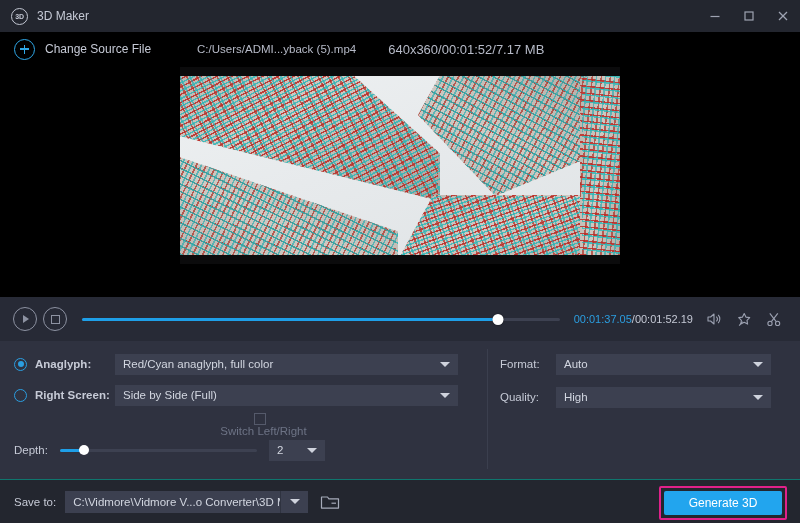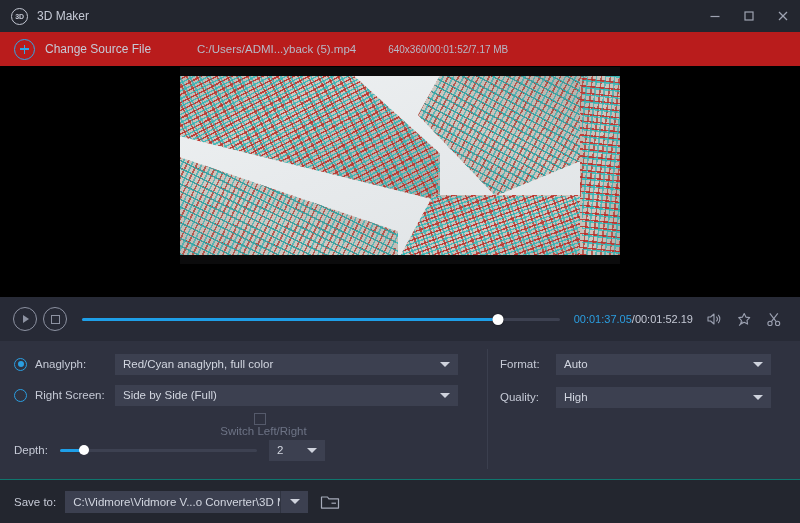--- a/index.html
+++ b/index.html
@@ -57,21 +57,21 @@
   .win-btn {
     width: 34px; height: 32px;
     display: flex; align-items: center; justify-content: center;
     color: #9ea3b2;
   }
   .win-btn svg { display:block; }
 
   
   .sourcebar {
     height: 34px;
-    background: #b91c1c;
+    background: #000000;
     display: flex;
     align-items: center;
     flex: none;
     padding-left: 14px;
   }
   .plus-icon {
     width: 19px; height: 19px;
     border-radius: 50%;
     border: 1.6px solid #2fa8e8;
     color: #2fa8e8;
@@ -89,21 +89,21 @@
     font-size: 12px;
     color: #c6cad6;
   }
   .src-path {
     margin-left: 46px;
     font-size: 11.5px;
     color: #b6bac7;
   }
   .src-meta {
     margin-left: 32px;
-    font-size: 10px;
+    font-size: 13px;
     color: #b6bac7;
   }
 
   
   .video-area {
     flex: none;
     height: 231px;
     background: #000;
     position: relative;
     overflow: hidden;
@@ -270,20 +270,21 @@
     content: "";
     width: 6px; height: 6px;
     border-radius: 50%;
     background: #2b9ee0;
   }
   .row-label {
     font-size: 11.5px;
     margin-left: 8px;
     color: #c6cad6;
     flex: none;
+    font-weight: bold;
   }
   .row-label.w {
     width: 78px;
   }
   .select {
     height: 21px;
     background: #3c4050;
     border: none;
     display: flex;
     align-items: center;
@@ -615,15 +616,18 @@
     <div class="path-drop">
       <span class="caret"></span>
     </div>
     <div class="folder-btn">
       <svg width="20" height="17" viewBox="0 0 20 17" fill="none" stroke="currentColor" stroke-width="1.2">
         <path d="M1.5 4 h6 l1.4 1.8 h9.6 v9.3 h-17 Z" stroke-linejoin="round"></path>
         <line x1="11.5" y1="10.2" x2="16" y2="10.2"></line>
       </svg>
     </div>
 
+    <div class="gen-wrap">
+      <div class="gen-btn">Generate 3D</div>
+    </div>
   </div>
 
 </div>
 
 </body></html>

